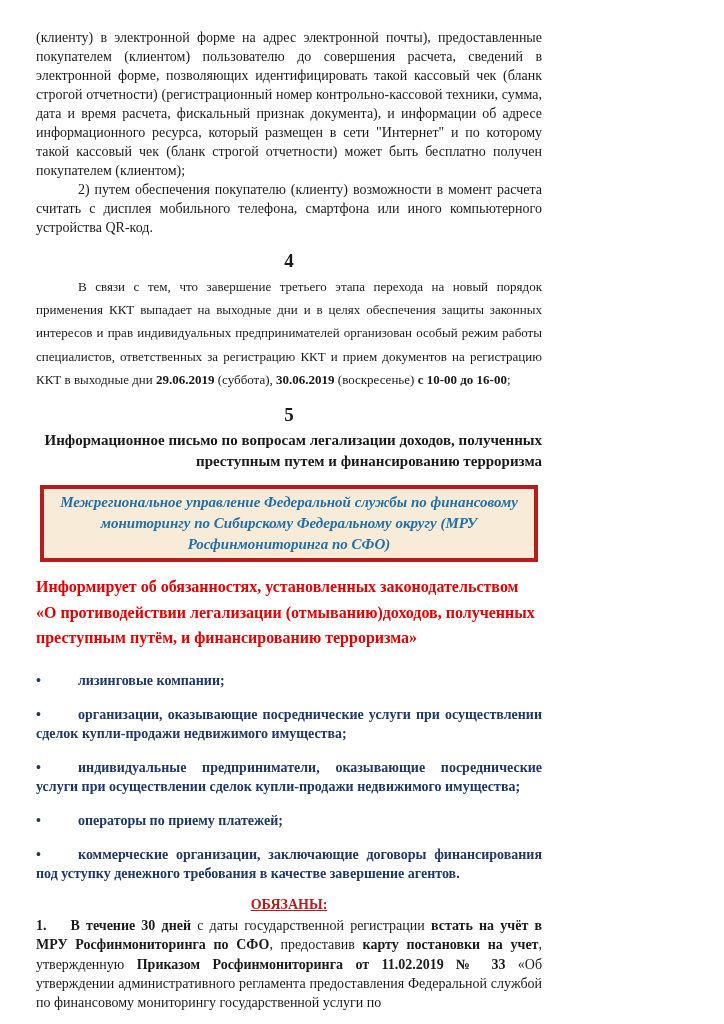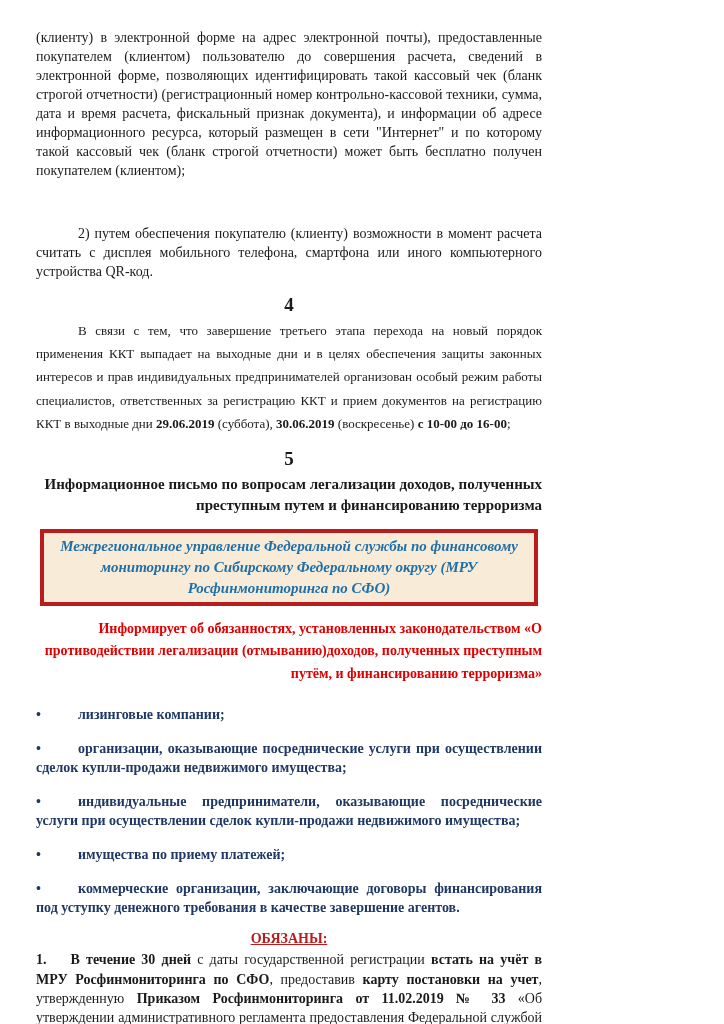--- a/index.html
+++ b/index.html
@@ -12,21 +12,21 @@
     font-family: "Liberation Serif", "DejaVu Serif", serif;
     color: #1a1a1a;
     overflow: hidden;
   }
   .j { text-align: justify; }
   .body-text {
     font-size: 14px;
     line-height: 1.36;
     margin: 0;
   }
-  .first-indent { text-indent: 42px; margin-top: 44px; }
+  .first-indent { text-indent: 42px; }
   .sec-num {
     text-align: center;
     font-weight: bold;
     font-size: 19px;
     line-height: 1.2;
     margin: 13px 0 0 0;
   }
   .sec4-heading {
     text-align: center;
     font-weight: bold;
@@ -54,23 +54,23 @@
     text-align: center;
     font-style: italic;
     font-weight: bold;
     font-size: 15px;
     line-height: 1.4;
     color: #1f6fa8;
     padding: 3px 10px;
   }
   .red-notice {
     margin: 12px 0 0 0;
-    text-align: right;
+    text-align: left;
     font-weight: bold;
-    font-size: 14px;
+    font-size: 16px;
     line-height: 1.6;
     color: #e00000;
   }
   .bullet-list {
     margin-top: 20px;
     color: #1f3864;
     font-weight: bold;
   }
   .bullet-item {
     font-size: 14px;
@@ -120,21 +120,21 @@
   <div class="red-notice">Информирует об обязанностях, установленных законодательством «О противодействии легализации (отмыванию)доходов, полученных преступным путём, и финансированию терроризма»</div>
 
   <div class="bullet-list">
 
     <div class="bullet-item"><span class="marker">•</span><span class="tab"></span><span>лизинговые компании;</span></div>
 
     <div class="bullet-item"><span class="marker">•</span><span class="tab"></span><span>организации, оказывающие посреднические услуги при осуществлении сделок купли-продажи недвижимого имущества;</span></div>
 
     <div class="bullet-item"><span class="marker">•</span><span class="tab"></span><span>индивидуальные предприниматели, оказывающие посреднические услуги при осуществлении сделок купли-продажи недвижимого имущества;</span></div>
 
-    <div class="bullet-item"><span class="marker">•</span><span class="tab"></span><span>имущества по приему платежей;</span></div>
+    <div class="bullet-item"><span class="marker">•</span><span class="tab"></span><span>операторы по приему платежей;</span></div>
 
     <div class="bullet-item"><span class="marker">•</span><span class="tab"></span><span>коммерческие организации, заключающие договоры финансирования под уступку денежного требования в качестве завершение агентов.</span></div>
 
   </div>
 
   <div class="obligated">ОБЯЗАНЫ:</div>
 
   <p class="item1"><b>1.</b><span class="num-tab"></span><b>В течение 30 дней</b><span> с даты государственной регистрации </span><b>встать на учёт в МРУ Росфинмониторинга по СФО</b><span>, предоставив </span><b>карту постановки на учет</b><span>, утвержденную </span><b>Приказом Росфинмониторинга от 11.02.2019 № 33</b><span> «Об утверждении административного регламента предоставления Федеральной службой по финансовому мониторингу государственной услуги по</span></p>
 
 </div>

